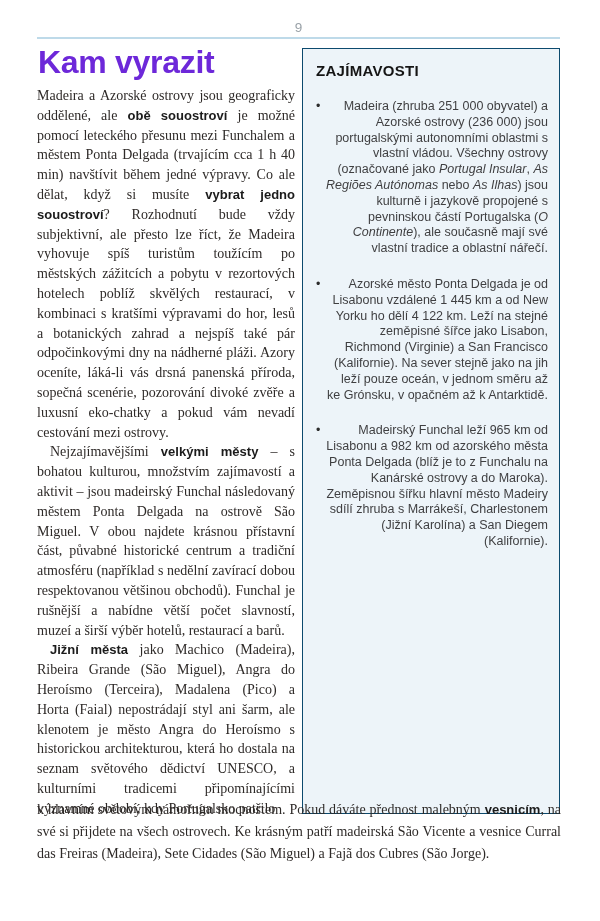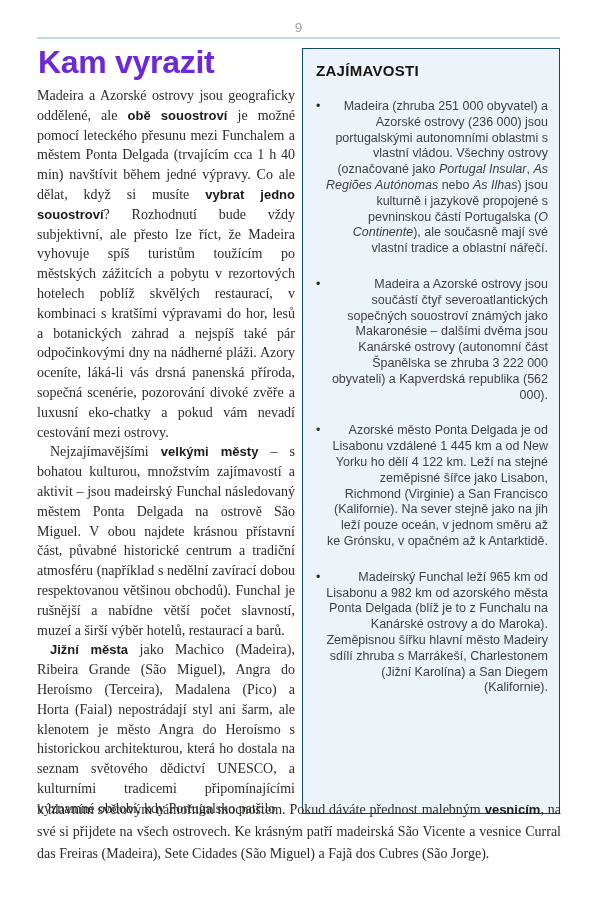--- a/index.html
+++ b/index.html
@@ -58,21 +58,20 @@
   <div class="article" id="article">
       <p>Madeira a Azorské ostrovy jsou geograficky oddělené, ale <b>obě souostroví</b> je možné pomocí leteckého přesunu mezi Funchalem a městem Ponta Delgada (trvajícím cca 1 h 40 min) navštívit během jedné výpravy. Co ale dělat, když si musíte <b>vybrat jedno souostroví</b>? Rozhodnutí bude vždy subjektivní, ale přesto lze říct, že Madeira vyhovuje spíš turistům toužícím po městských zážitcích a pobytu v rezortových hotelech poblíž skvělých restaurací, v kombinaci s kratšími výpravami do hor, lesů a botanických zahrad a nejspíš také pár odpočinkovými dny na nádherné pláži. Azory oceníte, láká-li vás drsná panenská příroda, sopečná scenérie, pozorování divoké zvěře a luxusní eko-chatky a pokud vám nevadí cestování mezi ostrovy.</p>
       <p class="indent">Nejzajímavějšími <b>velkými městy</b> – s bohatou kulturou, množstvím zajímavostí a aktivit – jsou madeirský Funchal následovaný městem Ponta Delgada na ostrově São Miguel. V obou najdete krásnou přístavní část, půvabné historické centrum a tradiční atmosféru (například s nedělní zavírací dobou respektovanou většinou obchodů). Funchal je rušnější a nabídne větší počet slavností, muzeí a širší výběr hotelů, restaurací a barů.</p>
       <p class="indent"><b>Jižní města</b> jako Machico (Madeira), Ribeira Grande (São Miguel), Angra do Heroísmo (Terceira), Madalena (Pico) a Horta (Faial) nepostrádají styl ani šarm, ale klenotem je město Angra do Heroísmo s historickou architekturou, která ho dostala na seznam světového dědictví UNESCO, a kulturními tradicemi připomínajícími významné období, kdy Portugalsko patřilo</p>
     </div>
 
   <aside class="sidebar">
     <h2>ZAJÍMAVOSTI</h2>
     <ul id="bullets">
         <li>Madeira (zhruba 251 000 obyvatel) a Azorské ostrovy (236 000) jsou portugalskými autonomními oblastmi s vlastní vládou. Všechny ostrovy (označované jako <i>Portugal Insular</i>, <i>As Regiões Autónomas</i> nebo <i>As Ilhas</i>) jsou kulturně i jazykově propojené s pevninskou částí Portugalska (<i>O Continente</i>), ale současně mají své vlastní tradice a oblastní nářečí.</li>
-        <li>Madeira a Azorské ostrovy jsou součástí čtyř severoatlantických sopečných souostroví známých jako Makaronésie – dalšími dvěma jsou Kanárské ostrovy (autonomní část Španělska se zhruba 3 222 000 obyvateli) a Kapverdská republika (562 000).</li>
         <li>Azorské město Ponta Delgada je od Lisabonu vzdálené 1 445 km a od New Yorku ho dělí 4 122 km. Leží na stejné zeměpisné šířce jako Lisabon, Richmond (Virginie) a San Francisco (Kalifornie). Na sever stejně jako na jih leží pouze oceán, v jednom směru až ke Grónsku, v opačném až k Antarktidě.</li>
         <li>Madeirský Funchal leží 965 km od Lisabonu a 982 km od azorského města Ponta Delgada (blíž je to z Funchalu na Kanárské ostrovy a do Maroka). Zeměpisnou šířku hlavní město Madeiry sdílí zhruba s Marrákeší, Charlestonem (Jižní Karolína) a San Diegem (Kalifornie).</li>
       </ul>
   </aside>
 
   <div class="footer" id="footer">k hlavním světovým námořním mocnostem. Pokud dáváte přednost malebným <b>vesnicím</b>, na své si přijdete na všech ostrovech. Ke krásným patří madeirská São Vicente a vesnice Curral das Freiras (Madeira), Sete Cidades (São Miguel) a Fajã dos Cubres (São Jorge).</div>
 
 </div>
 
 </body></html>

